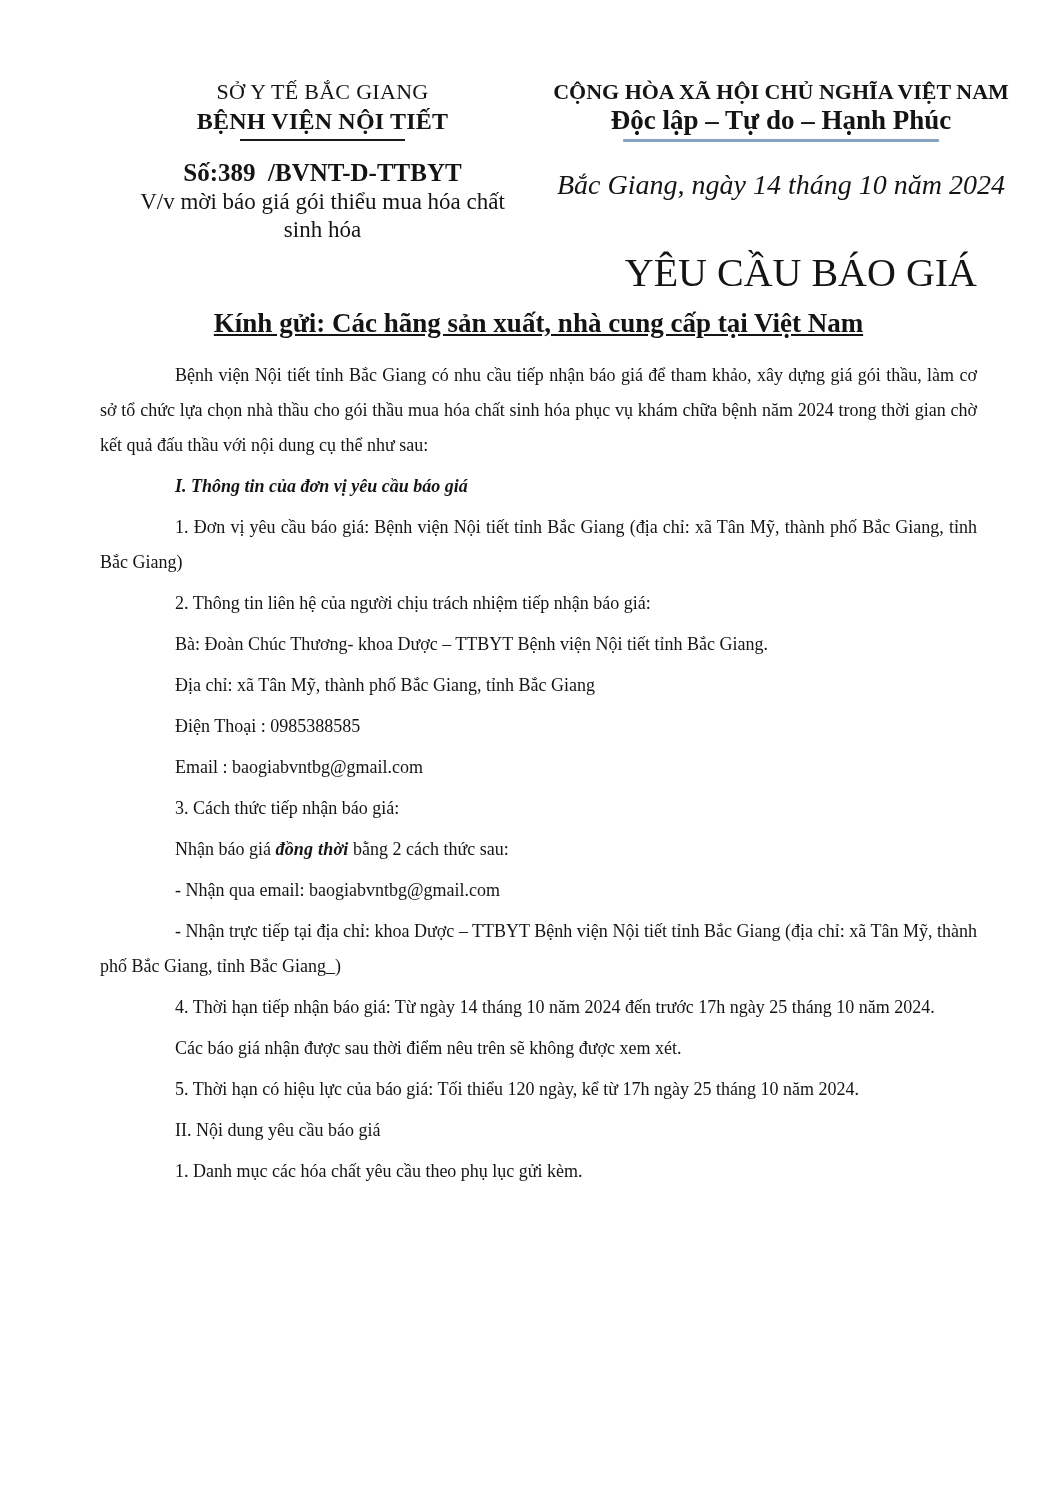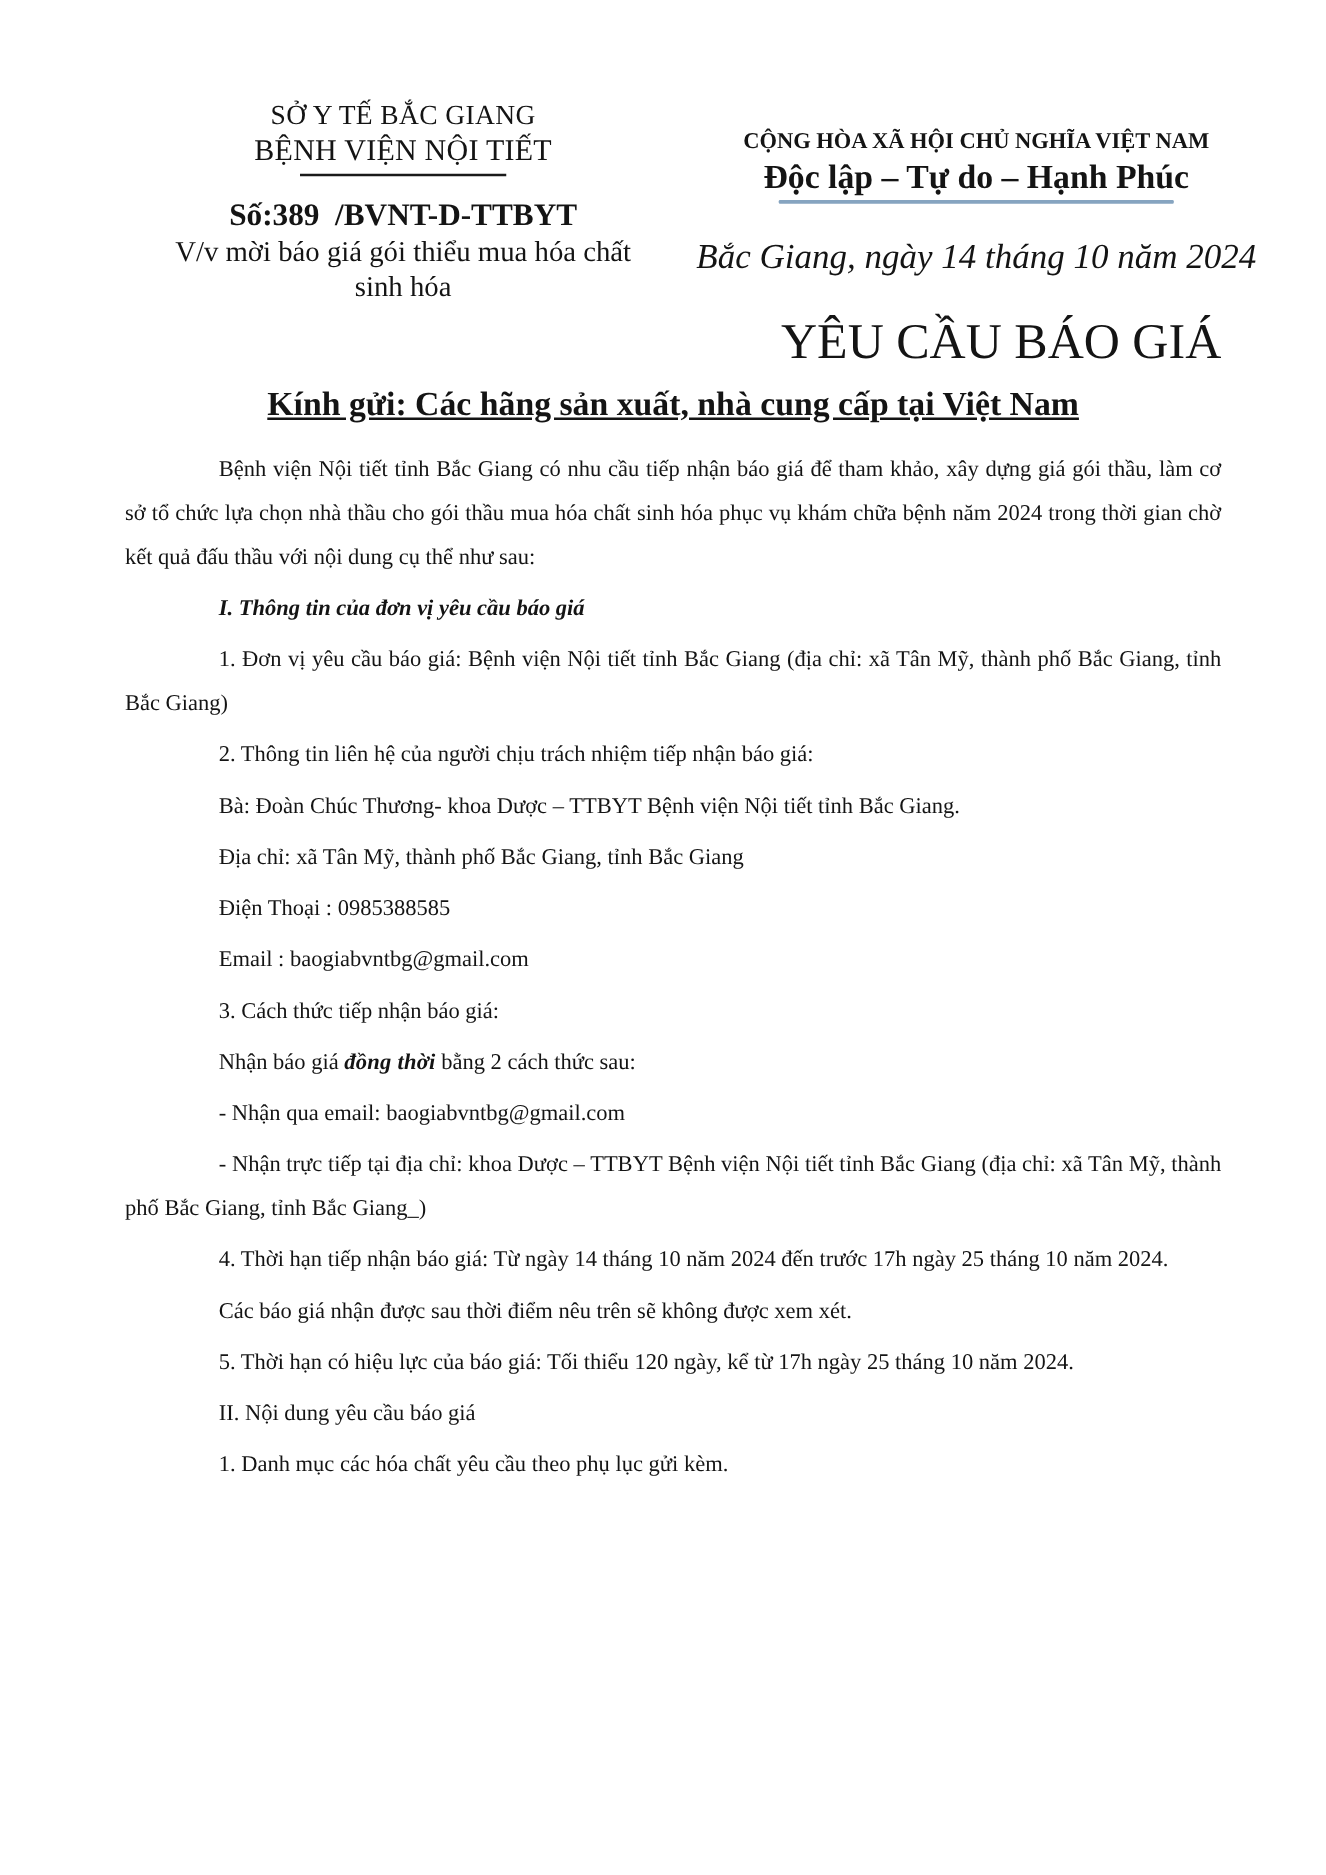--- a/index.html
+++ b/index.html
@@ -11,31 +11,31 @@
     position: relative;
     width: 1061px;
     height: 1500px;
     box-sizing: border-box;
     padding: 78px 50px 0 100px;
     background: #ffffff;
     color: #141414;
     font-family: "Liberation Serif", "DejaVu Serif", serif;
     overflow: hidden;
   }
-  .header { display: flex; justify-content: space-between; align-items: center; }
+  .header { display: flex; justify-content: space-between; align-items: flex-start; }
   .header-left  { width: 445px; text-align: center; }
   .header-right { width: 460px; text-align: center; }
 
   .dept { font-size: 22px; line-height: 28px; letter-spacing: 0.3px; }
-  .org  { font-size: 24px; line-height: 31px; font-weight: normal; letter-spacing: 0.2px; }
+  .org  { font-size: 24px; line-height: 31px; font-weight: bold; letter-spacing: 0.2px; }
   .org-rule { width: 165px; height: 2px; margin: 2px auto 0; }
   .doc-no { font-size: 25px; line-height: 30px; margin-top: 17px; white-space: pre-wrap; font-weight: bold; }
   .subject { font-size: 23px; line-height: 28px; width: 405px; margin: 0 auto; }
 
-  .motto1 { font-size: 18px; line-height: 27px; font-weight: bold; white-space: nowrap; margin: 0 -18px; }
+  .motto1 { font-size: 22px; line-height: 27px; font-weight: bold; white-space: nowrap; margin: 0 -18px; }
   .motto2 { font-size: 27px; line-height: 31px; font-weight: bold; }
   .motto-rule { width: 316px; height: 3px; margin: 3px auto 0; border-radius: 1px; }
   .place-date { font-size: 28px; line-height: 34px; font-style: italic; margin-top: 26px; white-space: nowrap; }
 
   .title {
     text-align: right;
     font-size: 40px;
     line-height: 42px;
     font-weight: normal;
     margin: 8px 34px 0 0;

